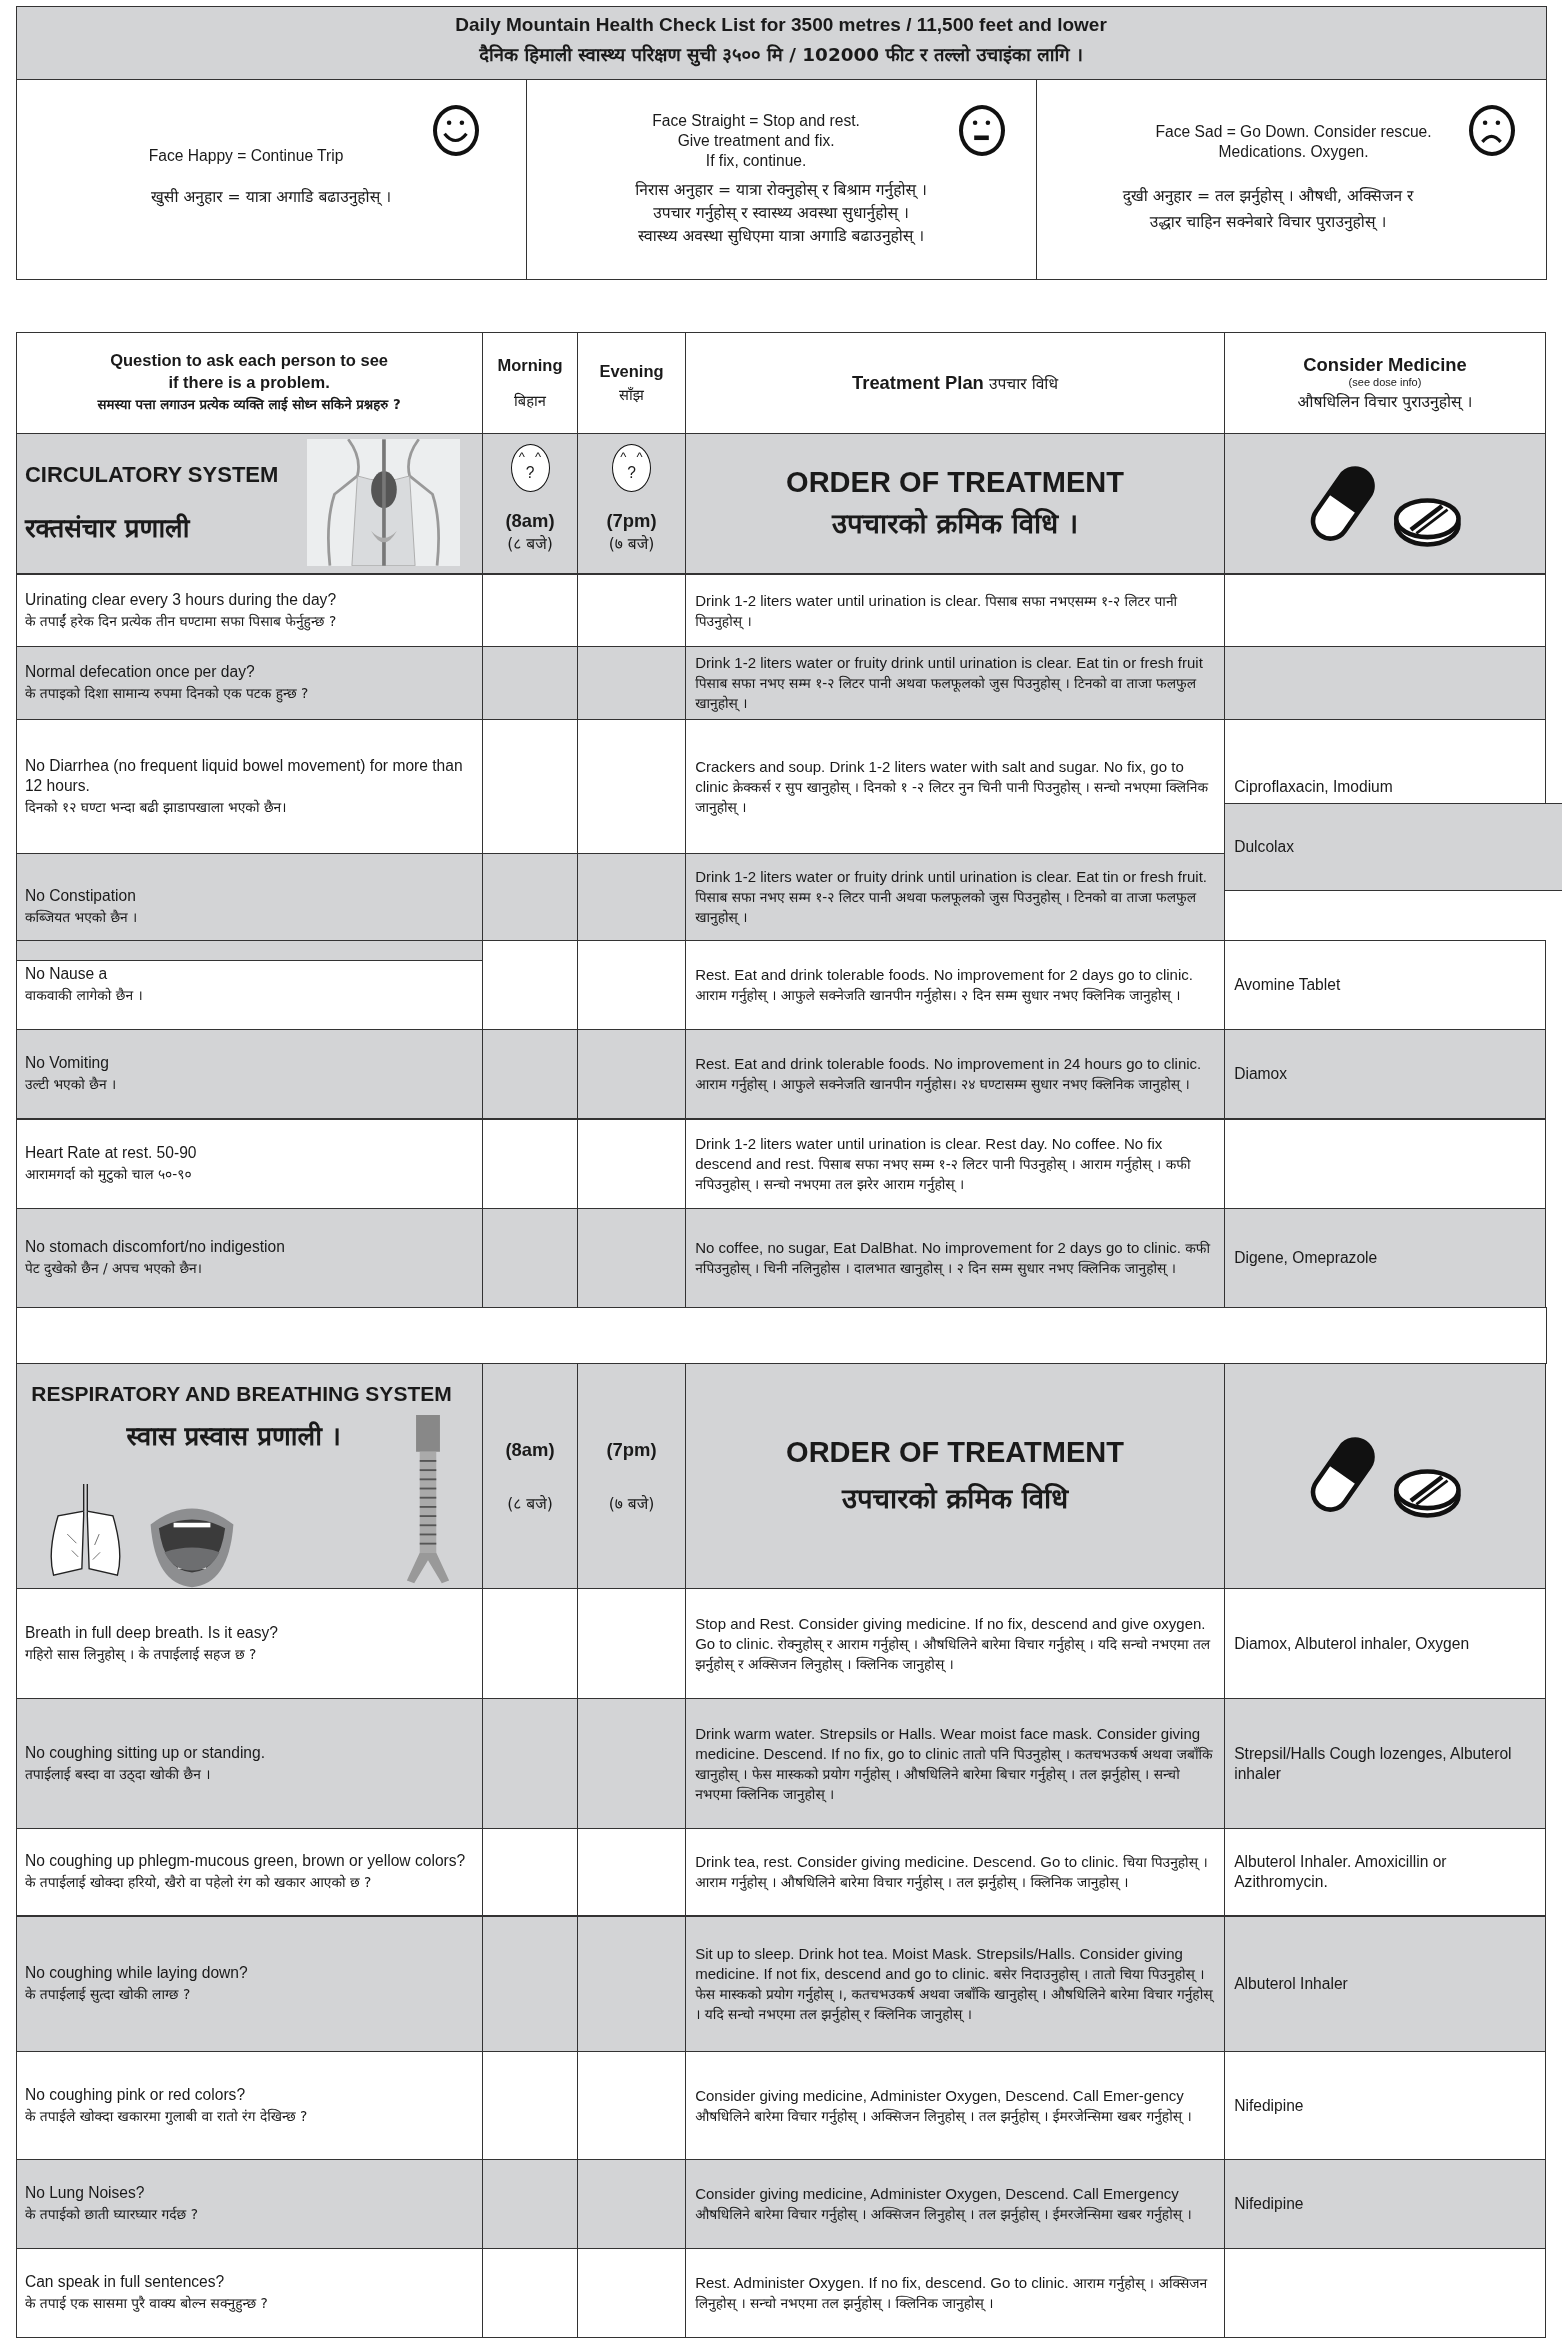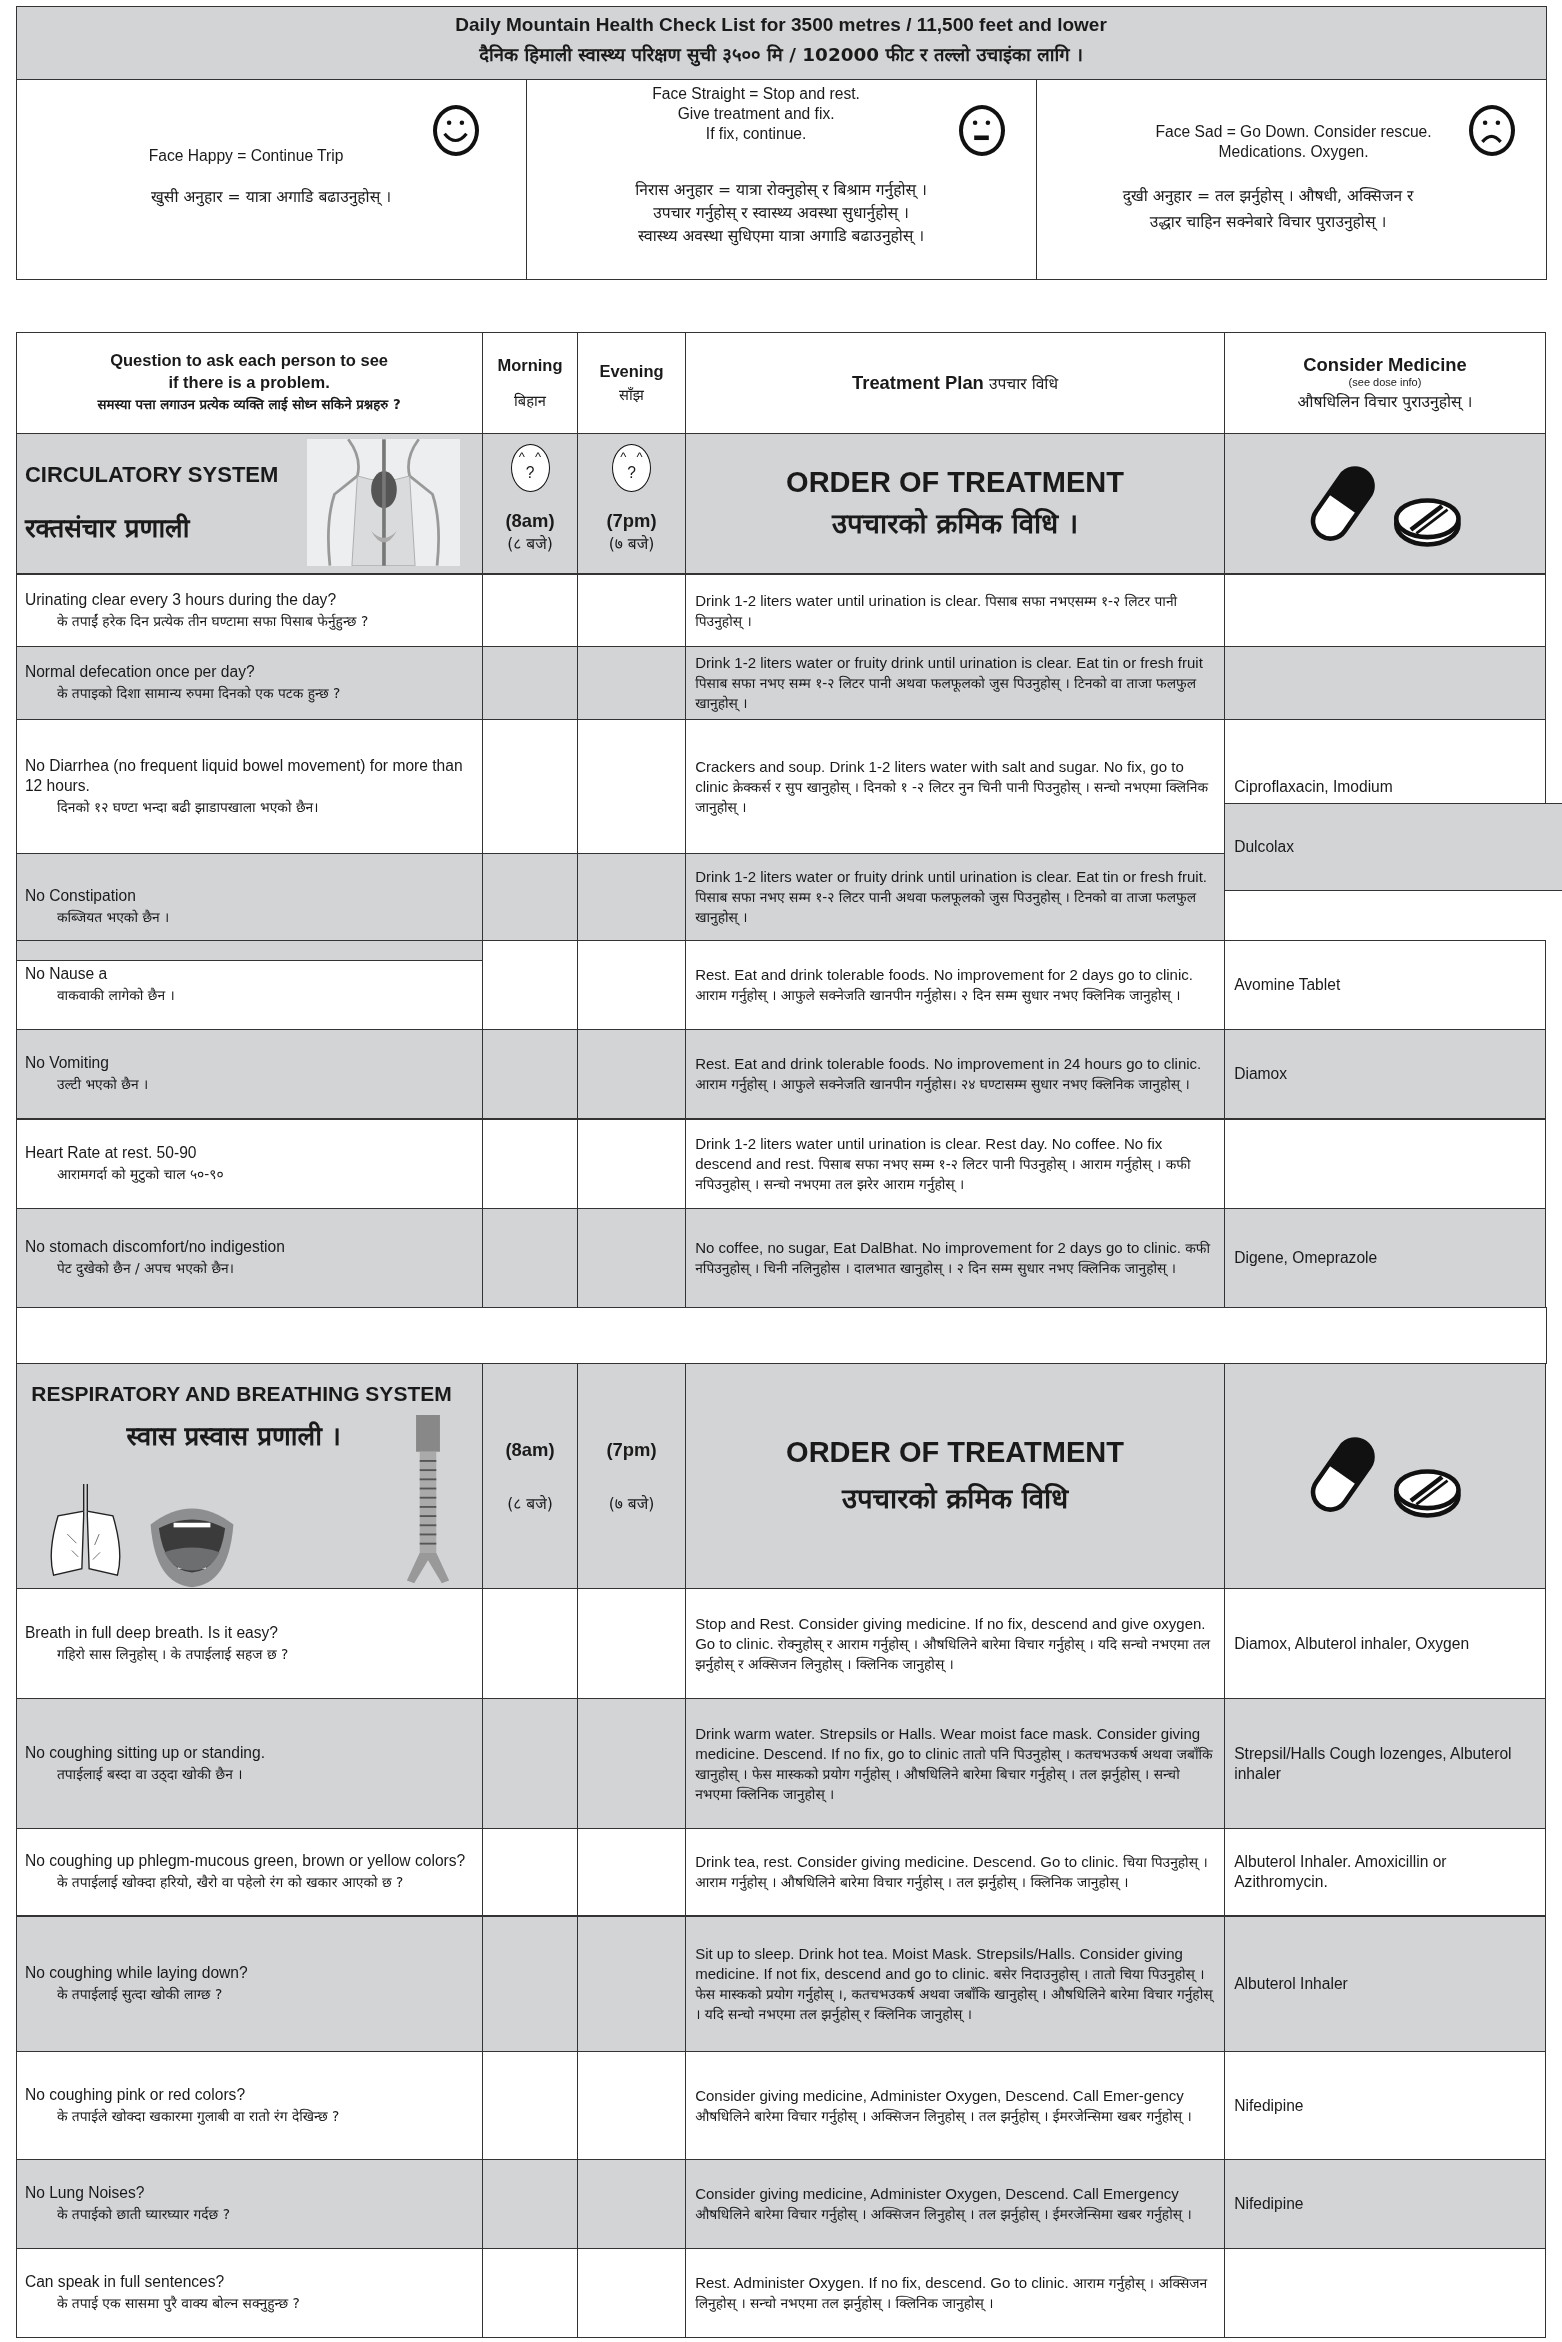--- a/index.html
+++ b/index.html
@@ -16,21 +16,21 @@
   .face-cell:last-child { border-right:none; }
   .face-icon { position:absolute; width:46px; height:51px; border:4.6px solid #111; border-radius:50%; box-sizing:border-box; }
   .face-en { position:absolute; font-size:15.6px; text-align:center; line-height:20px; }
   .face-np { position:absolute; font-size:15.6px; text-align:center; line-height:26px; width:100%; }
 
   
   .cell { position:absolute; box-sizing:border-box; border:1.4px solid #333; overflow:hidden; }
   .gray { background:#d3d4d6; }
   .hdr { text-align:center; }
   .q-en { font-size:15.6px; line-height:20px; }
-  .q-np { font-size:13.8px; line-height:22px;margin-left:32px; }
+  .q-np { font-size:13.8px; line-height:22px; }
   .tp { font-size:15px; line-height:20px; padding:0 9.2px; }
   .tp .np { font-size:13.8px; }
   .med { font-size:15.6px; line-height:20px; padding:0 9.2px; }
   .vc { display:flex; flex-direction:column; justify-content:center; }
 
   .sec-title { font-weight:bold; font-size:22px; }
   .order-en { font-weight:bold; font-size:29px; text-align:center; }
   .order-np { font-weight:bold; font-size:27.5px; text-align:center; }
   .time-en { font-weight:bold; font-size:18.4px; text-align:center; }
   .time-np { font-size:15.6px; text-align:center; }
@@ -61,21 +61,21 @@
       </div>
   </div>
   <div class="face-cell">
     <div class="face-icon" style="left:432px;top:25px;">
       <svg width="37" height="42" viewBox="0 0 40 46">
           <circle cx="13" cy="15" r="2.5" fill="#111"></circle>
           <circle cx="27" cy="15" r="2.5" fill="#111"></circle>
           <rect x="12" y="29" width="16" height="5" fill="#111"></rect>
         </svg>
     </div>
-    <div class="face-en" style="left:0;width:459px;top:4px;">
+    <div class="face-en" style="left:0;width:459px;top:31px;">
       <div>Face Straight = Stop and rest.</div>
         <div>Give treatment and fix.</div>
         <div>If fix, continue.</div>
     </div>
     <div class="face-np dev" style="top:99px;line-height:23px;">
       <div>निरास अनुहार = यात्रा रोक्नुहोस् र बिश्राम गर्नुहोस् ।</div>
         <div>उपचार गर्नुहोस् र स्वास्थ्य अवस्था सुधार्नुहोस् ।</div>
         <div>स्वास्थ्य अवस्था सुधिएमा यात्रा अगाडि बढाउनुहोस् ।</div>
     </div>
   </div>

